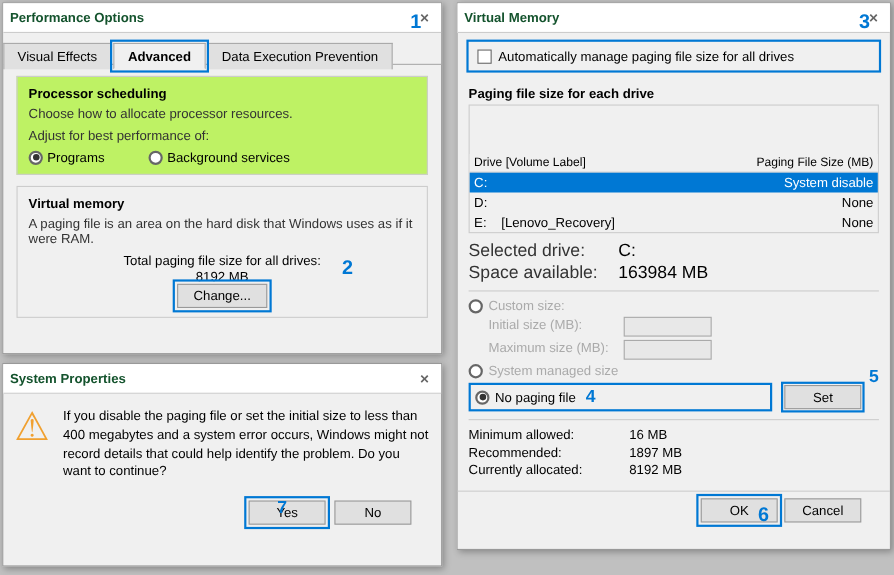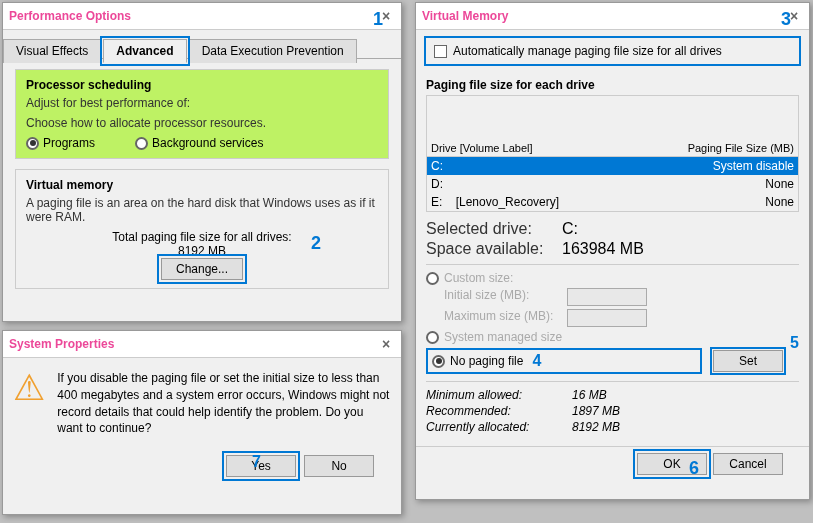--- a/index.html
+++ b/index.html
@@ -22,21 +22,21 @@
       background: #fff;
       border-bottom: 1px solid #ccc;
       padding: 4px 6px;
       display: flex;
       align-items: center;
       justify-content: space-between;
       font-size: 12px;
       font-weight: 600;
       cursor: default;
     }
-    .title-bar-title { color: #ec4899; }
+    .title-bar-title { color: #14532d; }
     .close-btn {
       width: 18px; height: 18px;
       display: flex; align-items: center; justify-content: center;
       cursor: pointer;
       font-size: 14px;
       color: #666;
     }
 
     
     .perf-options {
@@ -223,21 +223,20 @@
     }
     .totals-section {
       margin-top: 6px;
     }
     .totals-title { font-weight: 600; margin-bottom: 3px; }
     .totals-grid {
       display: grid;
       grid-template-columns: 140px auto;
       gap: 2px 6px;
       font-size: 12px;
-      font-style: italic;
     }
     .bottom-buttons {
       display: flex;
       justify-content: flex-end;
       gap: 6px;
       padding: 6px 26px;
       border-top: 1px solid #ccc;
       margin-top: 4px;
     }
     .btn.ok-highlighted {
@@ -289,22 +288,22 @@
     <div class="close-btn">×</div>
   </div>
   <div class="tab-bar">
     <div class="tab">Visual Effects</div>
     <div class="tab active highlighted">Advanced</div>
     <div class="tab">Data Execution Prevention</div>
   </div>
   <div class="window-content">
     <div class="section-box">
       <div class="section-label">Processor scheduling</div>
+      <div class="section-desc">Choose how to allocate processor resources.</div>
       <div class="section-desc">Adjust for best performance of:</div>
-      <div class="section-desc">Choose how to allocate processor resources.</div>
       <div class="radio-group">
         <div class="radio-item">
           <div class="radio-circle">
             <div class="radio-dot"></div>
           </div>
           <span>Programs</span>
         </div>
         <div class="radio-item">
           <div class="radio-circle"></div>
           <span>Background services</span>

